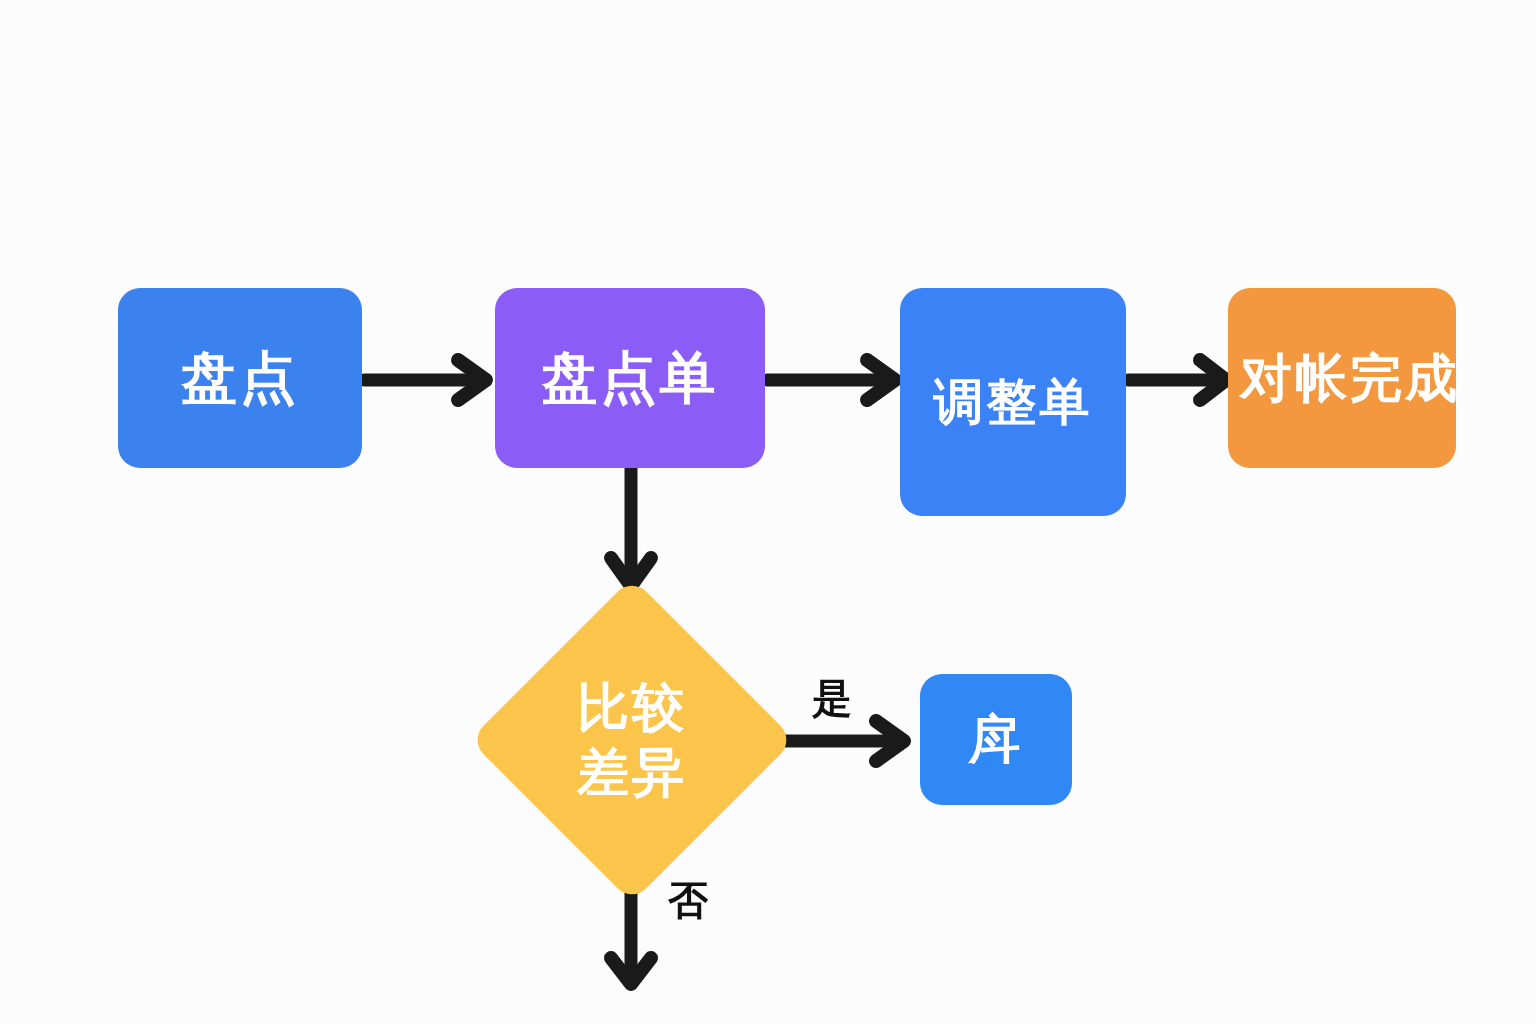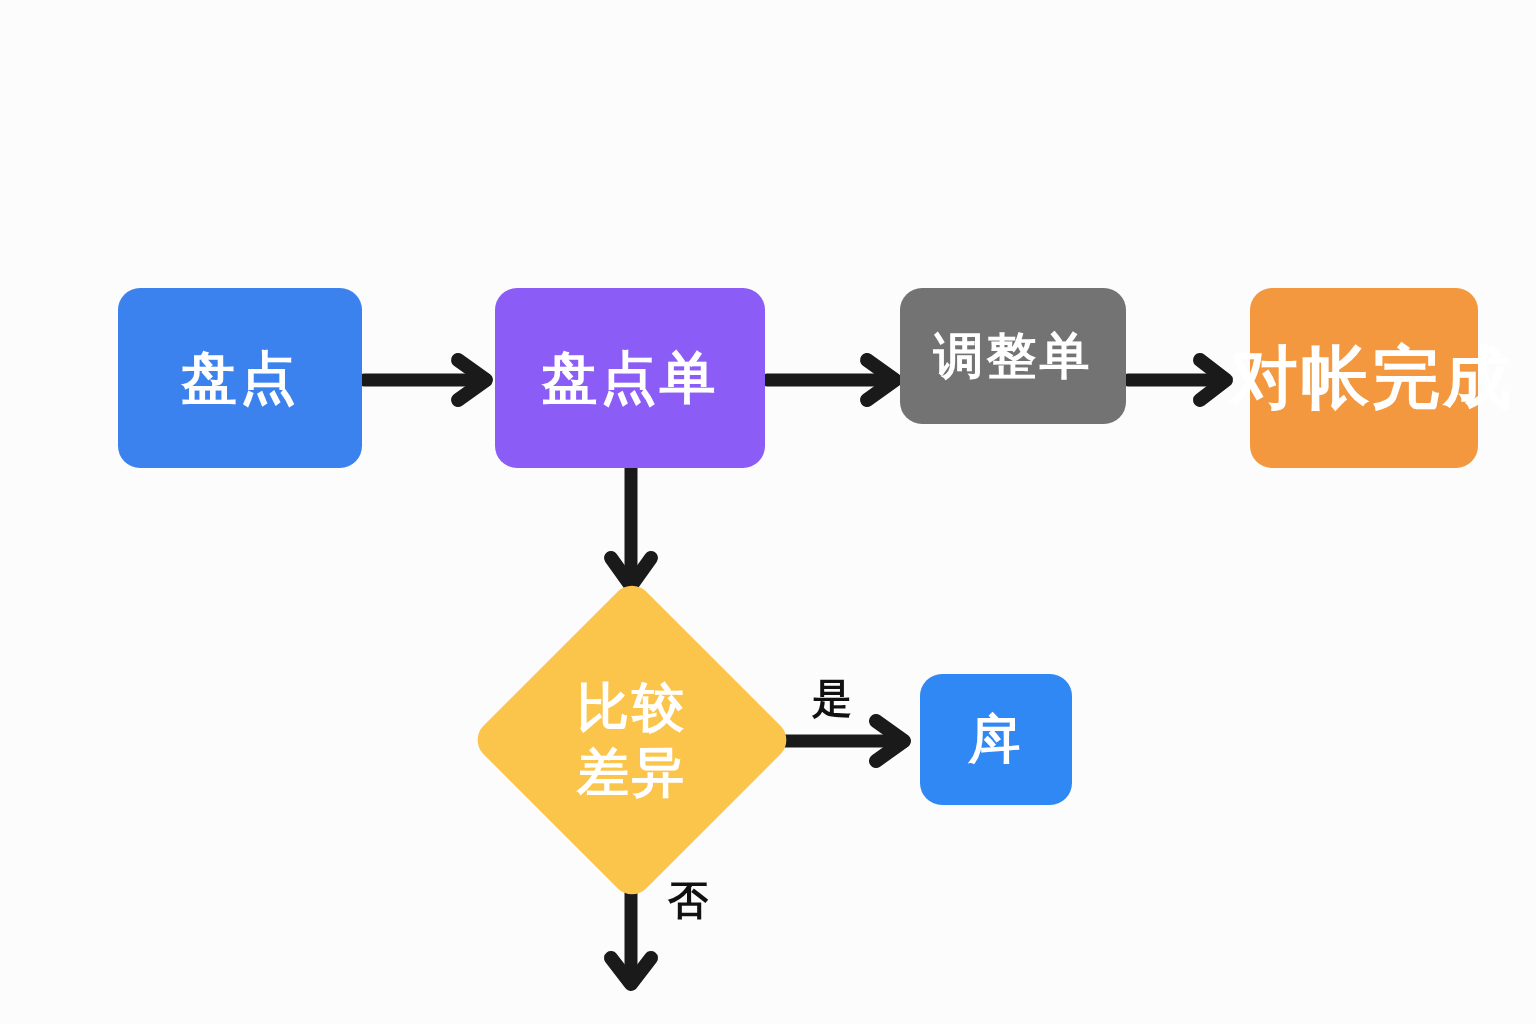--- a/index.html
+++ b/index.html
@@ -52,24 +52,24 @@
   }
   .node .node-label {
     display: block;
     line-height: 1.12;
   }
 
   .n-pandian    { left: 118px;  top: 288px; width: 244px; height: 180px;
                   background: #3b82ee; font-size: 56px; }
   .n-pandiandan { left: 495px;  top: 288px; width: 270px; height: 180px;
                   background: #8b5cf6; font-size: 56px; }
-  .n-tiaozheng  { left: 900px;  top: 288px; width: 226px; height: 136px;
-                  background: #737373; font-size: 50px; }
+  .n-tiaozheng  { left: 900px;  top: 288px; width: 226px; height: 228px;
+                  background: #3b82f6; font-size: 50px; }
   .n-duizhang   { left: 1228px; top: 288px; width: 228px; height: 180px;
-                  background: #f3983e; font-size: 68px; overflow: visible; margin-left: 22px; }
+                  background: #f3983e; font-size: 52px; overflow: visible; }
   .n-duizhang .node-label {
     
     position: relative;
     left: 8px;
   }
   .n-small      { left: 920px;  top: 674px; width: 152px; height: 131px;
                   background: #3088f4; font-size: 52px; border-radius: 18px; }
 
   
   .diamond-wrap {

